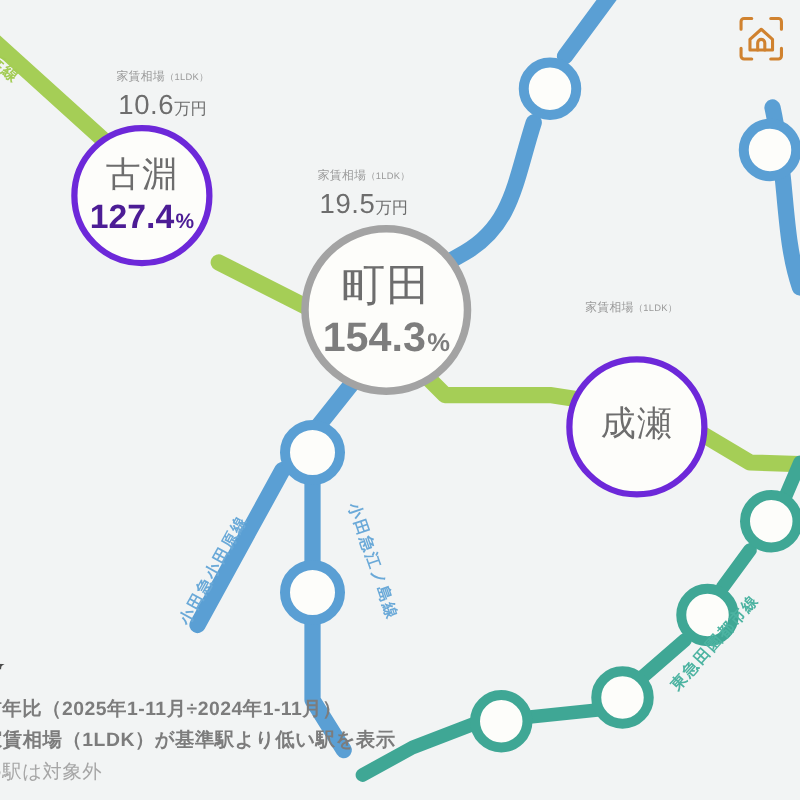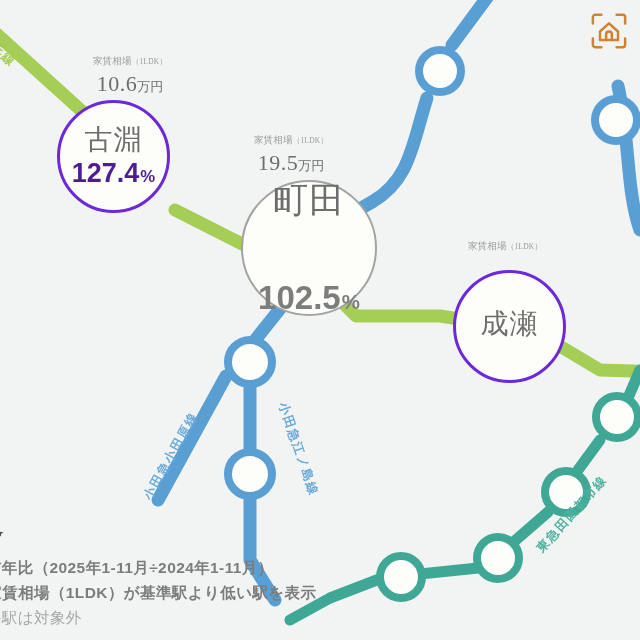--- a/index.html
+++ b/index.html
@@ -47,42 +47,40 @@
   }
   .station .st-pct .unit {
     font-size: 0.62em;
     font-weight: 700;
     margin-left: 1px;
   }
 
   
   .station.base {
     width: 136px; height: 136px;
-    border: 2px solid #a3a3a3;
-    justify-content: space-between;
+    border: 6px solid #a3a3a3;
   }
   .station.base .st-name { font-size: 35px; margin-bottom: 7px; }
   .station.base .st-pct  { font-size: 33px; color: #7d7d7d; }
 
   
   .station.hl {
     width: 113px; height: 113px;
-    border: 3px solid #6d28d9;
+    border: 5px solid #6d28d9;
   }
   .station.hl .st-name { font-size: 28px; margin-bottom: 6px; }
   .station.hl .st-pct  { font-size: 27px; color: #4c1d95; }
 
   
   .rent {
     position: absolute;
     text-align: center;
     color: #8a8a8a;
     line-height: 1;
     white-space: nowrap;
-    font-family: Liberation Serif, serif;
   }
   .rent .rent-cap {
     display: block;
     font-size: 9.5px;
     letter-spacing: .2px;
     color: #9a9a9a;
     margin-bottom: 6px;
   }
   .rent .rent-cap .sub { font-size: 7.5px; }
   .rent .rent-val {
@@ -202,24 +200,24 @@
     <span class="rent-cap"><span>家賃相場</span><span class="sub">（1LDK）</span></span>
   </div>
 
   <div class="station hl" style="left:57px; top:100px;">
     <div class="st-name">古淵</div>
     <div class="st-pct"><span>127.4</span><span class="unit">%</span></div>
   </div>
 
   <div class="station base" style="left:241px; top:180px;">
     <div class="st-name">町田</div>
-    <div class="st-pct"><span>102.5</span><span class="unit">%</span></div>
-  </div>
-
-  <div class="station hl" style="left:453px; top:270px;">
+    <div class="st-pct"><span>154.3</span><span class="unit">%</span></div>
+  </div>
+
+  <div class="station hl" style="left:453px; top:285px;">
     <div class="st-name">成瀬</div>
   </div>
 
   <div class="lineLabel green" style="left:-12px; top:30px; transform:rotate(42deg);">横浜線</div>
 
   <div class="lineLabel blue" style="left:140px; top:495px; transform:rotate(-61deg);">小田急小田原線</div>
 
   <div class="lineLabel blue" style="left:290px; top:400px; transform:rotate(71deg);">小田急江ノ島線</div>
 
   <div class="lineLabel teal" style="left:533px; top:545px; transform:rotate(-48deg);">東急田園都市線</div>

